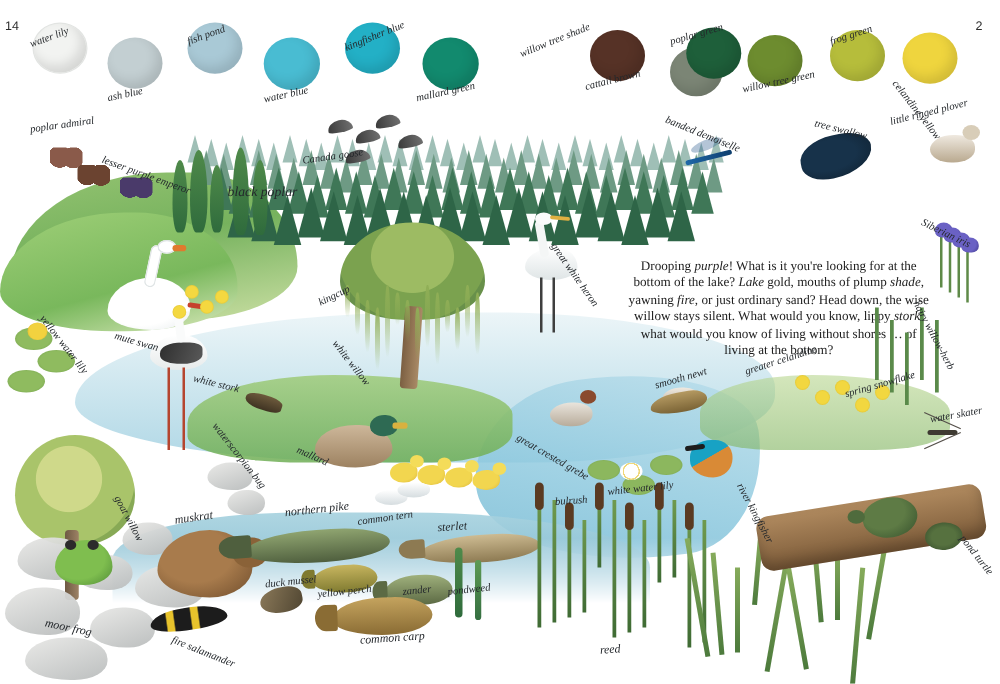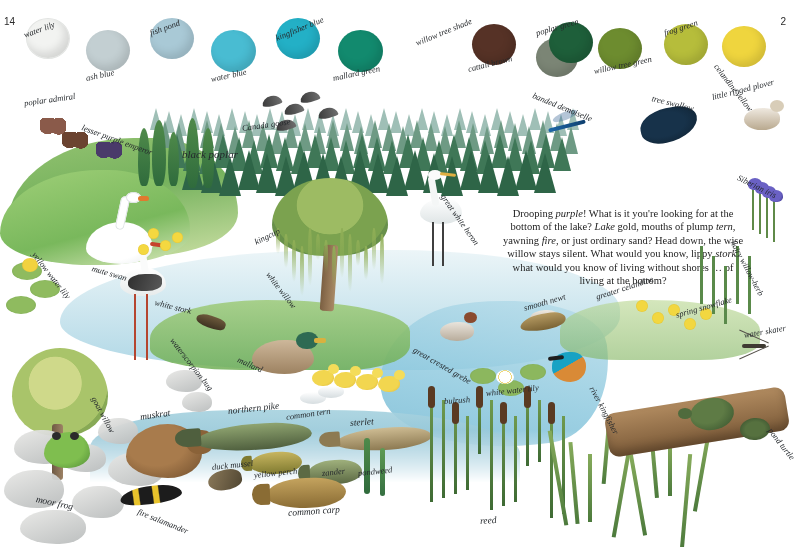--- a/index.html
+++ b/index.html
@@ -299,21 +299,21 @@
       <div class="swatch" style="left: 549px; top: 22px; width: 44px; height: 41px; background: rgb(30, 95, 58); box-shadow: rgba(0, 0, 0, 0.12) -4px -5px 9px inset;"></div>
       <div class="swatch-label" style="left: 536px; top: 28px; transform: rotate(-16deg);">poplar green</div>
       <div class="swatch" style="left: 598px; top: 28px; width: 44px; height: 41px; background: rgb(109, 140, 47); box-shadow: rgba(0, 0, 0, 0.12) -4px -5px 9px inset;"></div>
       <div class="swatch-label" style="left: 594px; top: 66px; transform: rotate(-12deg);">willow tree green</div>
       <div class="swatch" style="left: 664px; top: 24px; width: 44px; height: 41px; background: rgb(182, 189, 59); box-shadow: rgba(0, 0, 0, 0.12) -4px -5px 9px inset;"></div>
       <div class="swatch-label" style="left: 664px; top: 28px; transform: rotate(-18deg);">frog green</div>
       <div class="swatch" style="left: 722px; top: 26px; width: 44px; height: 41px; background: rgb(239, 213, 62); box-shadow: rgba(0, 0, 0, 0.12) -4px -5px 9px inset;"></div>
       <div class="swatch-label" style="left: 716px; top: 60px; transform: rotate(52deg);">celandine yellow</div>
     </div>
 
-  <div class="body-copy">Drooping <i>purple</i>! What is it you're looking for at the bottom of the lake? <i>Lake</i> gold, mouths of plump <i>tern</i>, yawning <i>fire</i>, or just ordinary sand? Head down, the wise willow stays silent. What would you know, lippy <i>stork</i>, what would you know of living without shores … of living at the bottom?</div>
+  <div class="body-copy">Drooping <i>purple</i>! What is it you're looking for at the bottom of the lake? <i>Lake</i> gold, mouths of plump <i>shade</i>, yawning <i>fire</i>, or just ordinary sand? Head down, the wise willow stays silent. What would you know, lippy <i>stork</i>, what would you know of living without shores … of living at the bottom?</div>
 
   <div id="art">
       <div class="ill" style="left: 138px; top: 128px; width: 12px; height: 58px; background: linear-gradient(rgb(79, 138, 74), rgb(47, 107, 60)); border-radius: 50% 50% 35% 35% / 60% 60% 40% 40%;"></div>
       <div class="ill" style="left: 152px; top: 120px; width: 14px; height: 66px; background: linear-gradient(rgb(79, 138, 74), rgb(47, 107, 60)); border-radius: 50% 50% 35% 35% / 60% 60% 40% 40%;"></div>
       <div class="ill" style="left: 168px; top: 132px; width: 11px; height: 54px; background: linear-gradient(rgb(79, 138, 74), rgb(47, 107, 60)); border-radius: 50% 50% 35% 35% / 60% 60% 40% 40%;"></div>
       <div class="ill" style="left: 186px; top: 118px; width: 13px; height: 70px; background: linear-gradient(rgb(79, 138, 74), rgb(47, 107, 60)); border-radius: 50% 50% 35% 35% / 60% 60% 40% 40%;"></div>
       <div class="ill" style="left: 202px; top: 128px; width: 12px; height: 60px; background: linear-gradient(rgb(79, 138, 74), rgb(47, 107, 60)); border-radius: 50% 50% 35% 35% / 60% 60% 40% 40%;"></div>
       <div class="ill" style="left: 40px; top: 118px; width: 26px; height: 18px; background: radial-gradient(circle at 30% 40%, rgb(138, 90, 74) 0px, rgb(138, 90, 74) 42%, transparent 43%), radial-gradient(circle at 72% 45%, rgb(138, 90, 74) 0px, rgb(138, 90, 74) 40%, transparent 41%);"></div>
       <div class="ill" style="left: 62px; top: 132px; width: 26px; height: 18px; background: radial-gradient(circle at 30% 40%, rgb(107, 67, 48) 0px, rgb(107, 67, 48) 42%, transparent 43%), radial-gradient(circle at 72% 45%, rgb(107, 67, 48) 0px, rgb(107, 67, 48) 40%, transparent 41%);"></div>
       <div class="ill" style="left: 96px; top: 142px; width: 26px; height: 18px; background: radial-gradient(circle at 30% 40%, rgb(74, 58, 106) 0px, rgb(74, 58, 106) 42%, transparent 43%), radial-gradient(circle at 72% 45%, rgb(74, 58, 106) 0px, rgb(74, 58, 106) 40%, transparent 41%);"></div>

